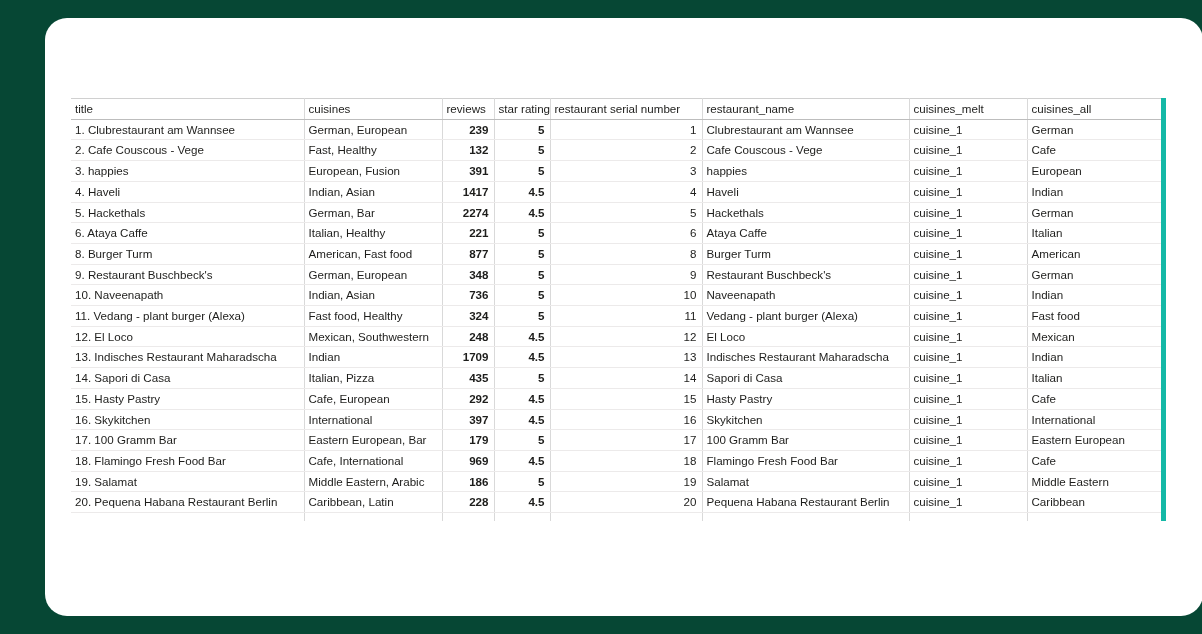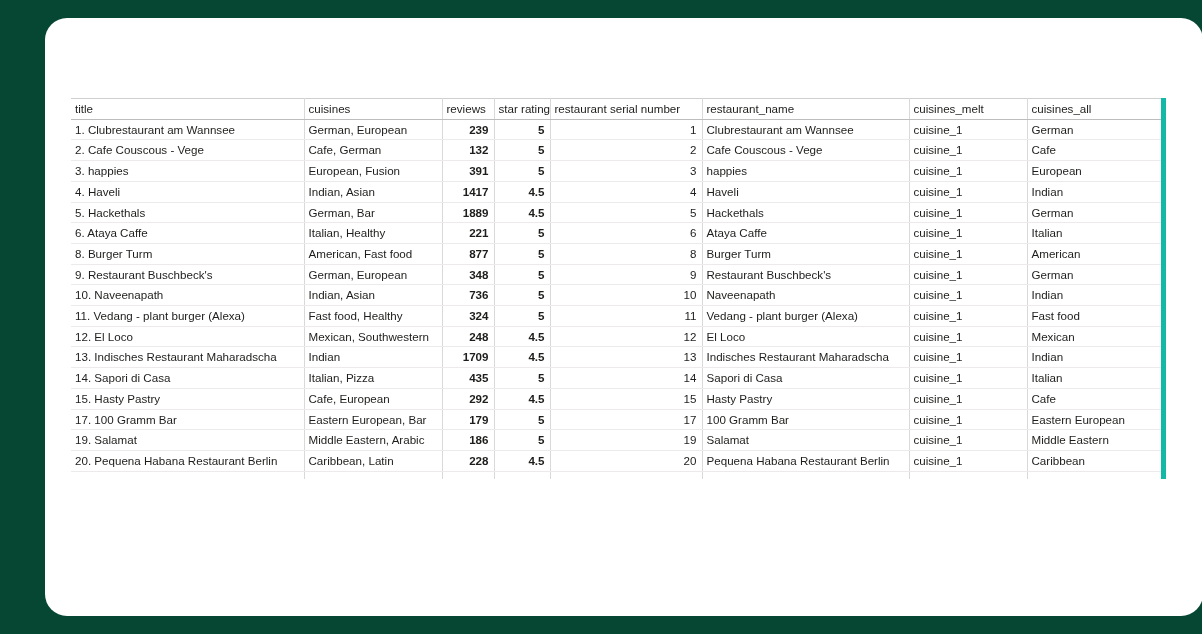--- a/index.html
+++ b/index.html
@@ -127,21 +127,21 @@
               <td>German, European</td>
               <td class="num">239</td>
               <td class="num">5</td>
               <td class="num-plain">1</td>
               <td>Clubrestaurant am Wannsee</td>
               <td>cuisine_1</td>
               <td class="last">German</td>
             </tr>
             <tr>
               <td>2. Cafe Couscous - Vege</td>
-              <td>Cafe, German</td>
+              <td>Fast, Healthy</td>
               <td class="num">132</td>
               <td class="num">5</td>
               <td class="num-plain">2</td>
               <td>Cafe Couscous - Vege</td>
               <td>cuisine_1</td>
               <td class="last">Cafe</td>
             </tr>
             <tr>
               <td>3. happies</td>
               <td>European, Fusion</td>
@@ -158,21 +158,21 @@
               <td class="num">1417</td>
               <td class="num">4.5</td>
               <td class="num-plain">4</td>
               <td>Haveli</td>
               <td>cuisine_1</td>
               <td class="last">Indian</td>
             </tr>
             <tr>
               <td>5. Hackethals</td>
               <td>German, Bar</td>
-              <td class="num">1889</td>
+              <td class="num">2274</td>
               <td class="num">4.5</td>
               <td class="num-plain">5</td>
               <td>Hackethals</td>
               <td>cuisine_1</td>
               <td class="last">German</td>
             </tr>
             <tr>
               <td>6. Ataya Caffe</td>
               <td>Italian, Healthy</td>
               <td class="num">221</td>
@@ -256,28 +256,48 @@
               <td>15. Hasty Pastry</td>
               <td>Cafe, European</td>
               <td class="num">292</td>
               <td class="num">4.5</td>
               <td class="num-plain">15</td>
               <td>Hasty Pastry</td>
               <td>cuisine_1</td>
               <td class="last">Cafe</td>
             </tr>
             <tr>
+              <td>16. Skykitchen</td>
+              <td>International</td>
+              <td class="num">397</td>
+              <td class="num">4.5</td>
+              <td class="num-plain">16</td>
+              <td>Skykitchen</td>
+              <td>cuisine_1</td>
+              <td class="last">International</td>
+            </tr>
+            <tr>
               <td>17. 100 Gramm Bar</td>
               <td>Eastern European, Bar</td>
               <td class="num">179</td>
               <td class="num">5</td>
               <td class="num-plain">17</td>
               <td>100 Gramm Bar</td>
               <td>cuisine_1</td>
               <td class="last">Eastern European</td>
+            </tr>
+            <tr>
+              <td>18. Flamingo Fresh Food Bar</td>
+              <td>Cafe, International</td>
+              <td class="num">969</td>
+              <td class="num">4.5</td>
+              <td class="num-plain">18</td>
+              <td>Flamingo Fresh Food Bar</td>
+              <td>cuisine_1</td>
+              <td class="last">Cafe</td>
             </tr>
             <tr>
               <td>19. Salamat</td>
               <td>Middle Eastern, Arabic</td>
               <td class="num">186</td>
               <td class="num">5</td>
               <td class="num-plain">19</td>
               <td>Salamat</td>
               <td>cuisine_1</td>
               <td class="last">Middle Eastern</td>

